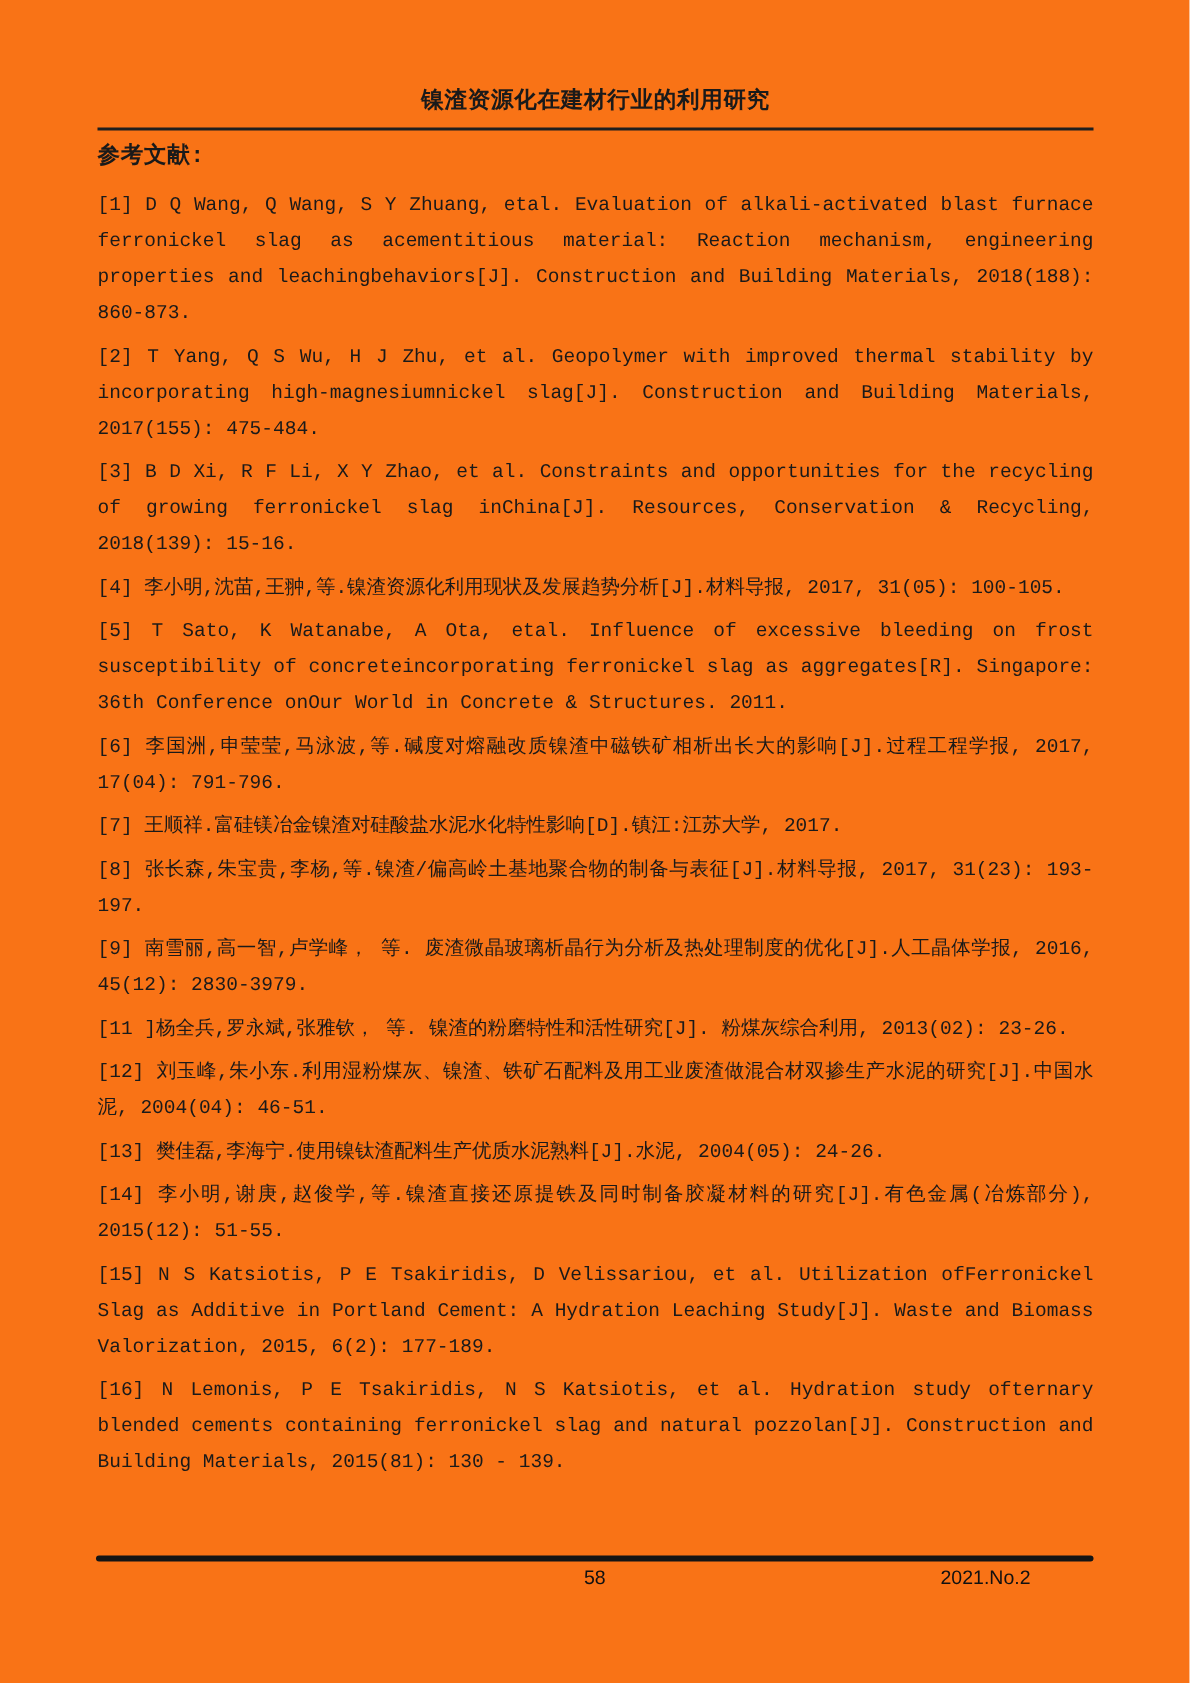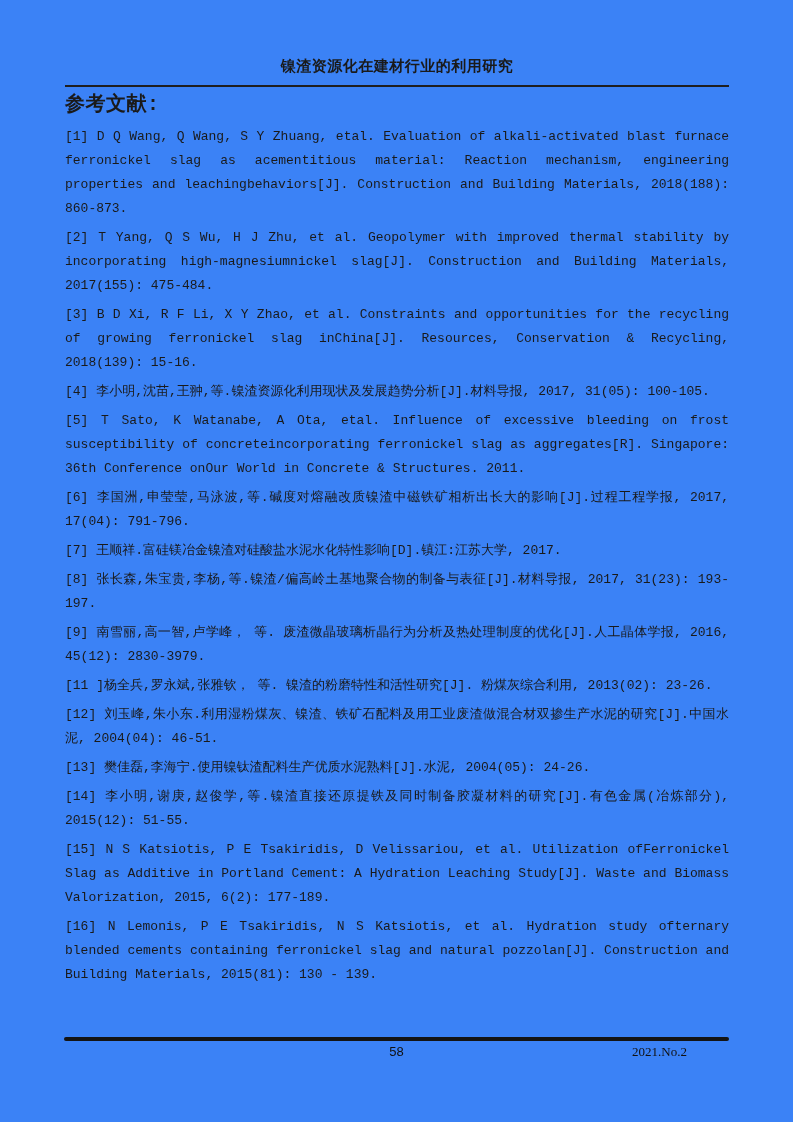--- a/index.html
+++ b/index.html
@@ -9,21 +9,21 @@
     width: 793px;
     height: 1122px;
     overflow: hidden;
     color: #1a1a1a;
     font-family: "Liberation Mono", "DejaVu Sans Mono", monospace;
   }
   .page {
     position: relative;
     width: 793px;
     height: 1122px;
-    background: #3b82f6;
+    background: #f97316;
     box-sizing: border-box;
   }
   .content {
     position: absolute;
     left: 65px;
     top: 0;
     width: 664px;
   }
   .header {
     padding-top: 58px;
@@ -32,21 +32,21 @@
   }
   .header-title {
     text-align: center;
     font-size: 15px;
     line-height: 20px;
     font-weight: 600;
     letter-spacing: 0.5px;
   }
   .section-heading {
     margin-top: 7px;
-    font-size: 20px;
+    font-size: 15px;
     line-height: 22px;
     font-weight: bold;
     letter-spacing: 0.5px;
   }
   .references {
     margin-top: 9px;
   }
   .ref {
     font-size: 13px;
     line-height: 24px;
@@ -76,21 +76,20 @@
   .page-num {
     position: absolute;
     left: 0;
     right: 0;
     text-align: center;
   }
   .issue {
     position: absolute;
     right: 42px;
     top: 0;
-    font-family: Liberation Serif, serif;
   }
 </style>
 </head>
 <body>
 
 <div class="page">
   <div class="content">
 
     <div class="header">
       <div class="header-title">镍渣资源化在建材行业的利用研究</div>

